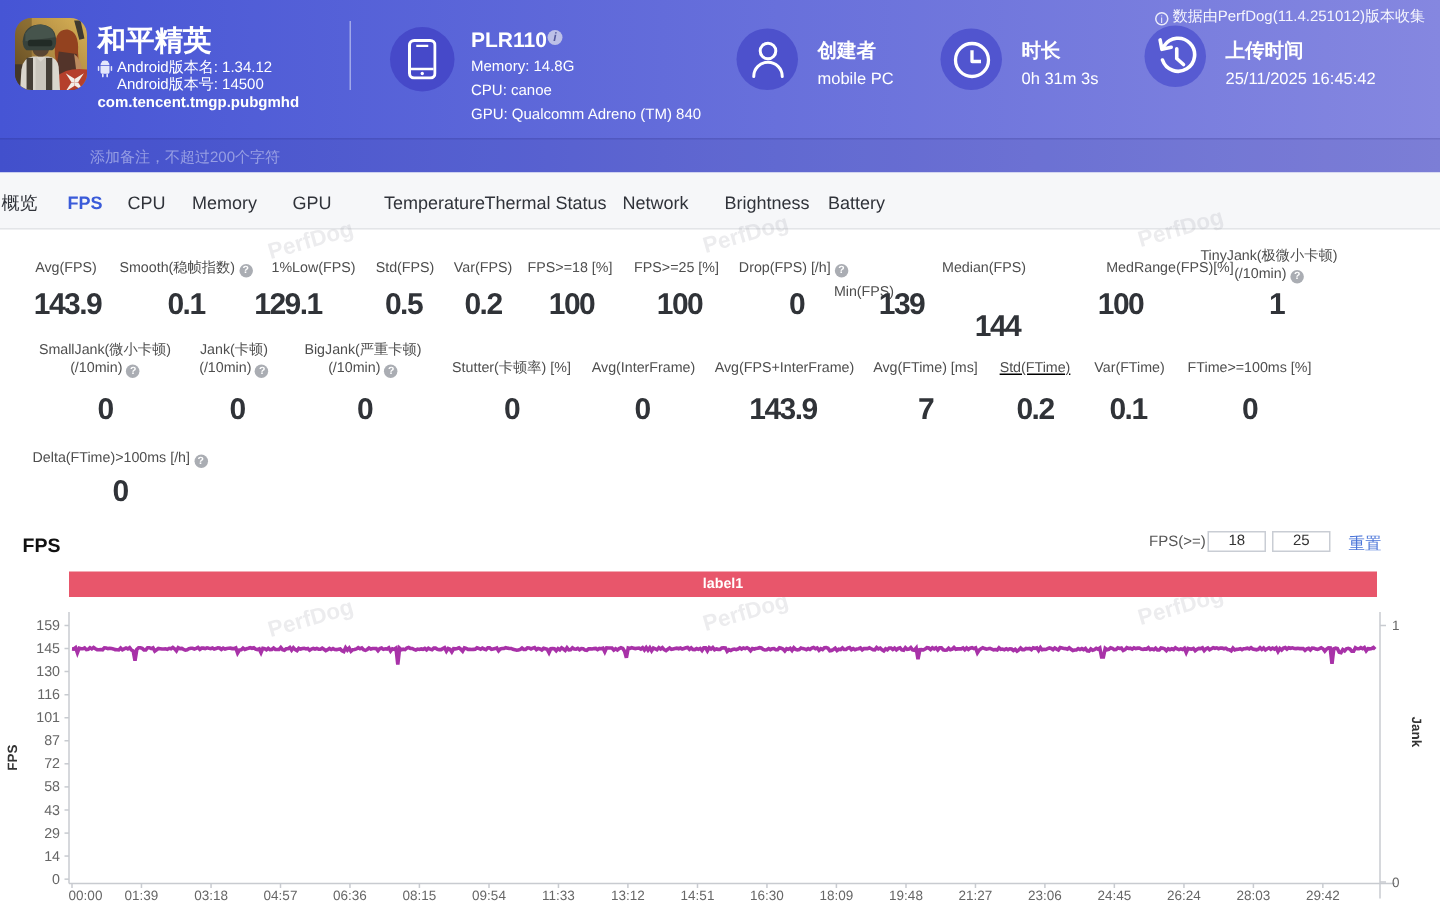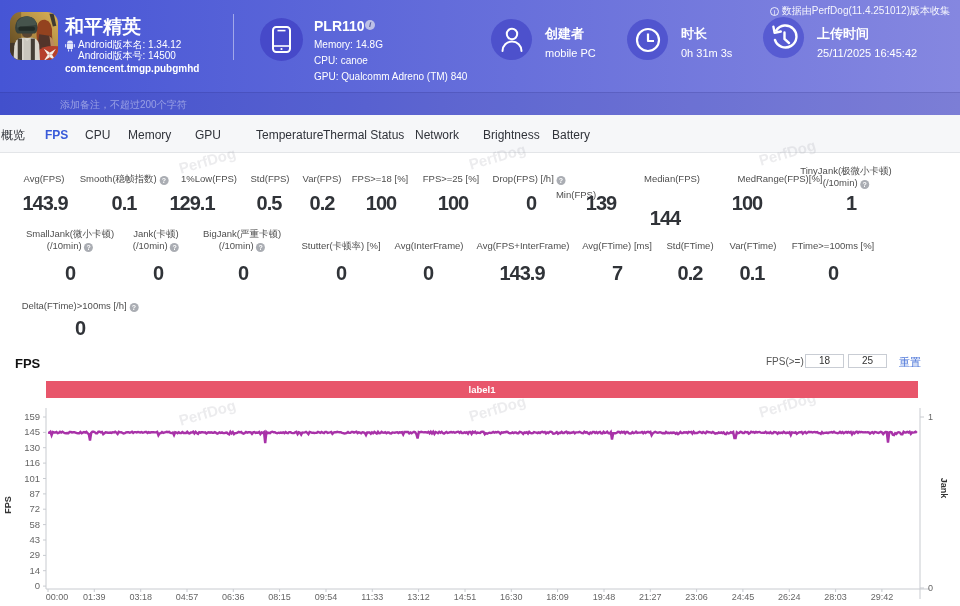--- a/index.html
+++ b/index.html
@@ -181,21 +181,21 @@
   </div>
 <div class="stat" style="left:451px;top:173px;">
     <div class="slabel">FPS&gt;=25 [%]</div>
   </div>
 <div class="stat" style="left:529px;top:173px;">
     <div class="slabel">Drop(FPS) [/h] <span class="qi">?</span></div>
   </div>
 <div class="stat" style="left:576px;top:173px;margin-top:16px;">
     <div class="slabel">Min(FPS)</div>
   </div>
-<div class="stat" style="left:664px;top:173px;padding-left:16px;">
+<div class="stat" style="left:648px;top:173px;padding-left:16px;">
     <div class="slabel">Median(FPS)</div>
   </div>
 <div class="stat" style="left:780px;top:173px;">
     <div class="slabel">MedRange(FPS)[%]</div>
   </div>
 <div class="stat" style="left:846px;top:165px;">
     <div class="slabel">TinyJank(极微小卡顿)<br>(/10min) <span class="qi">?</span></div>
   </div>
 
 <div class="stat" style="left:45px;top:192px;">
@@ -249,21 +249,21 @@
   </div>
 <div class="stat" style="left:429px;top:240px;">
     <div class="slabel">Avg(InterFrame)</div>
   </div>
 <div class="stat" style="left:523px;top:240px;">
     <div class="slabel">Avg(FPS+InterFrame)</div>
   </div>
 <div class="stat" style="left:617px;top:240px;">
     <div class="slabel">Avg(FTime) [ms]</div>
   </div>
-<div class="stat" style="left:690px;top:240px;">
+<div class="stat" style="left:690px;top:240px;text-decoration:underline;">
     <div class="slabel">Std(FTime)</div>
   </div>
 <div class="stat" style="left:753px;top:240px;">
     <div class="slabel">Var(FTime)</div>
   </div>
 <div class="stat" style="left:833px;top:240px;">
     <div class="slabel">FTime&gt;=100ms [%]</div>
   </div>
 
 <div class="stat" style="left:70px;top:262px;">

